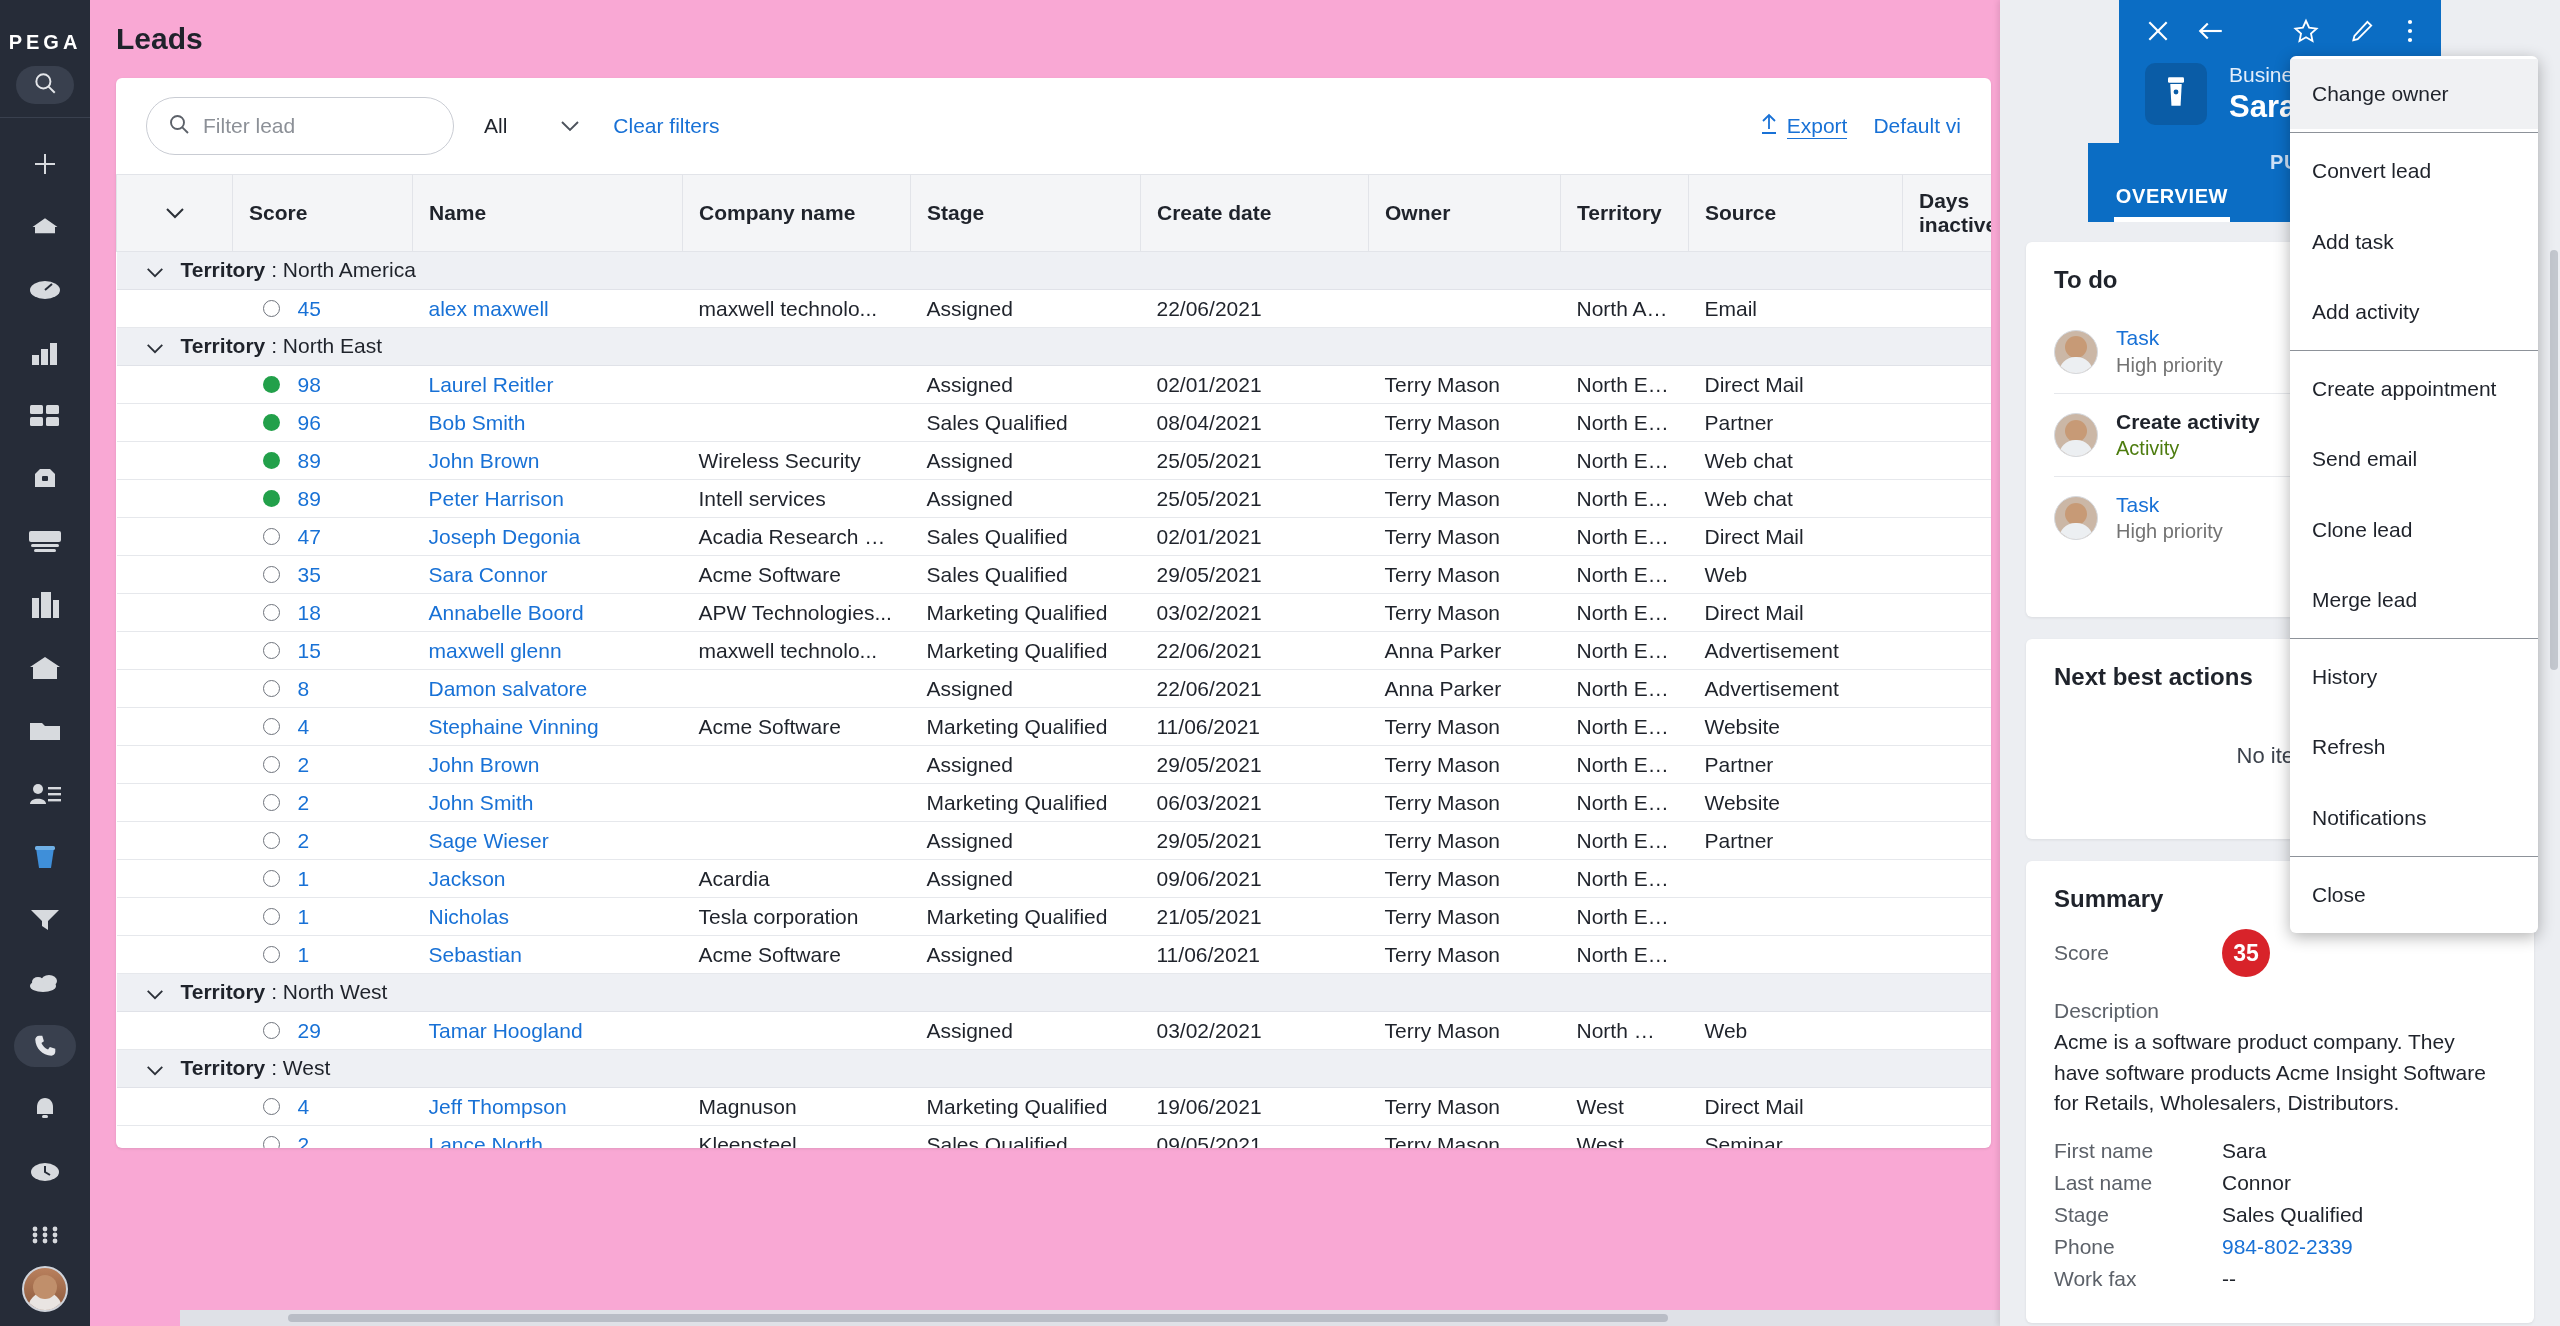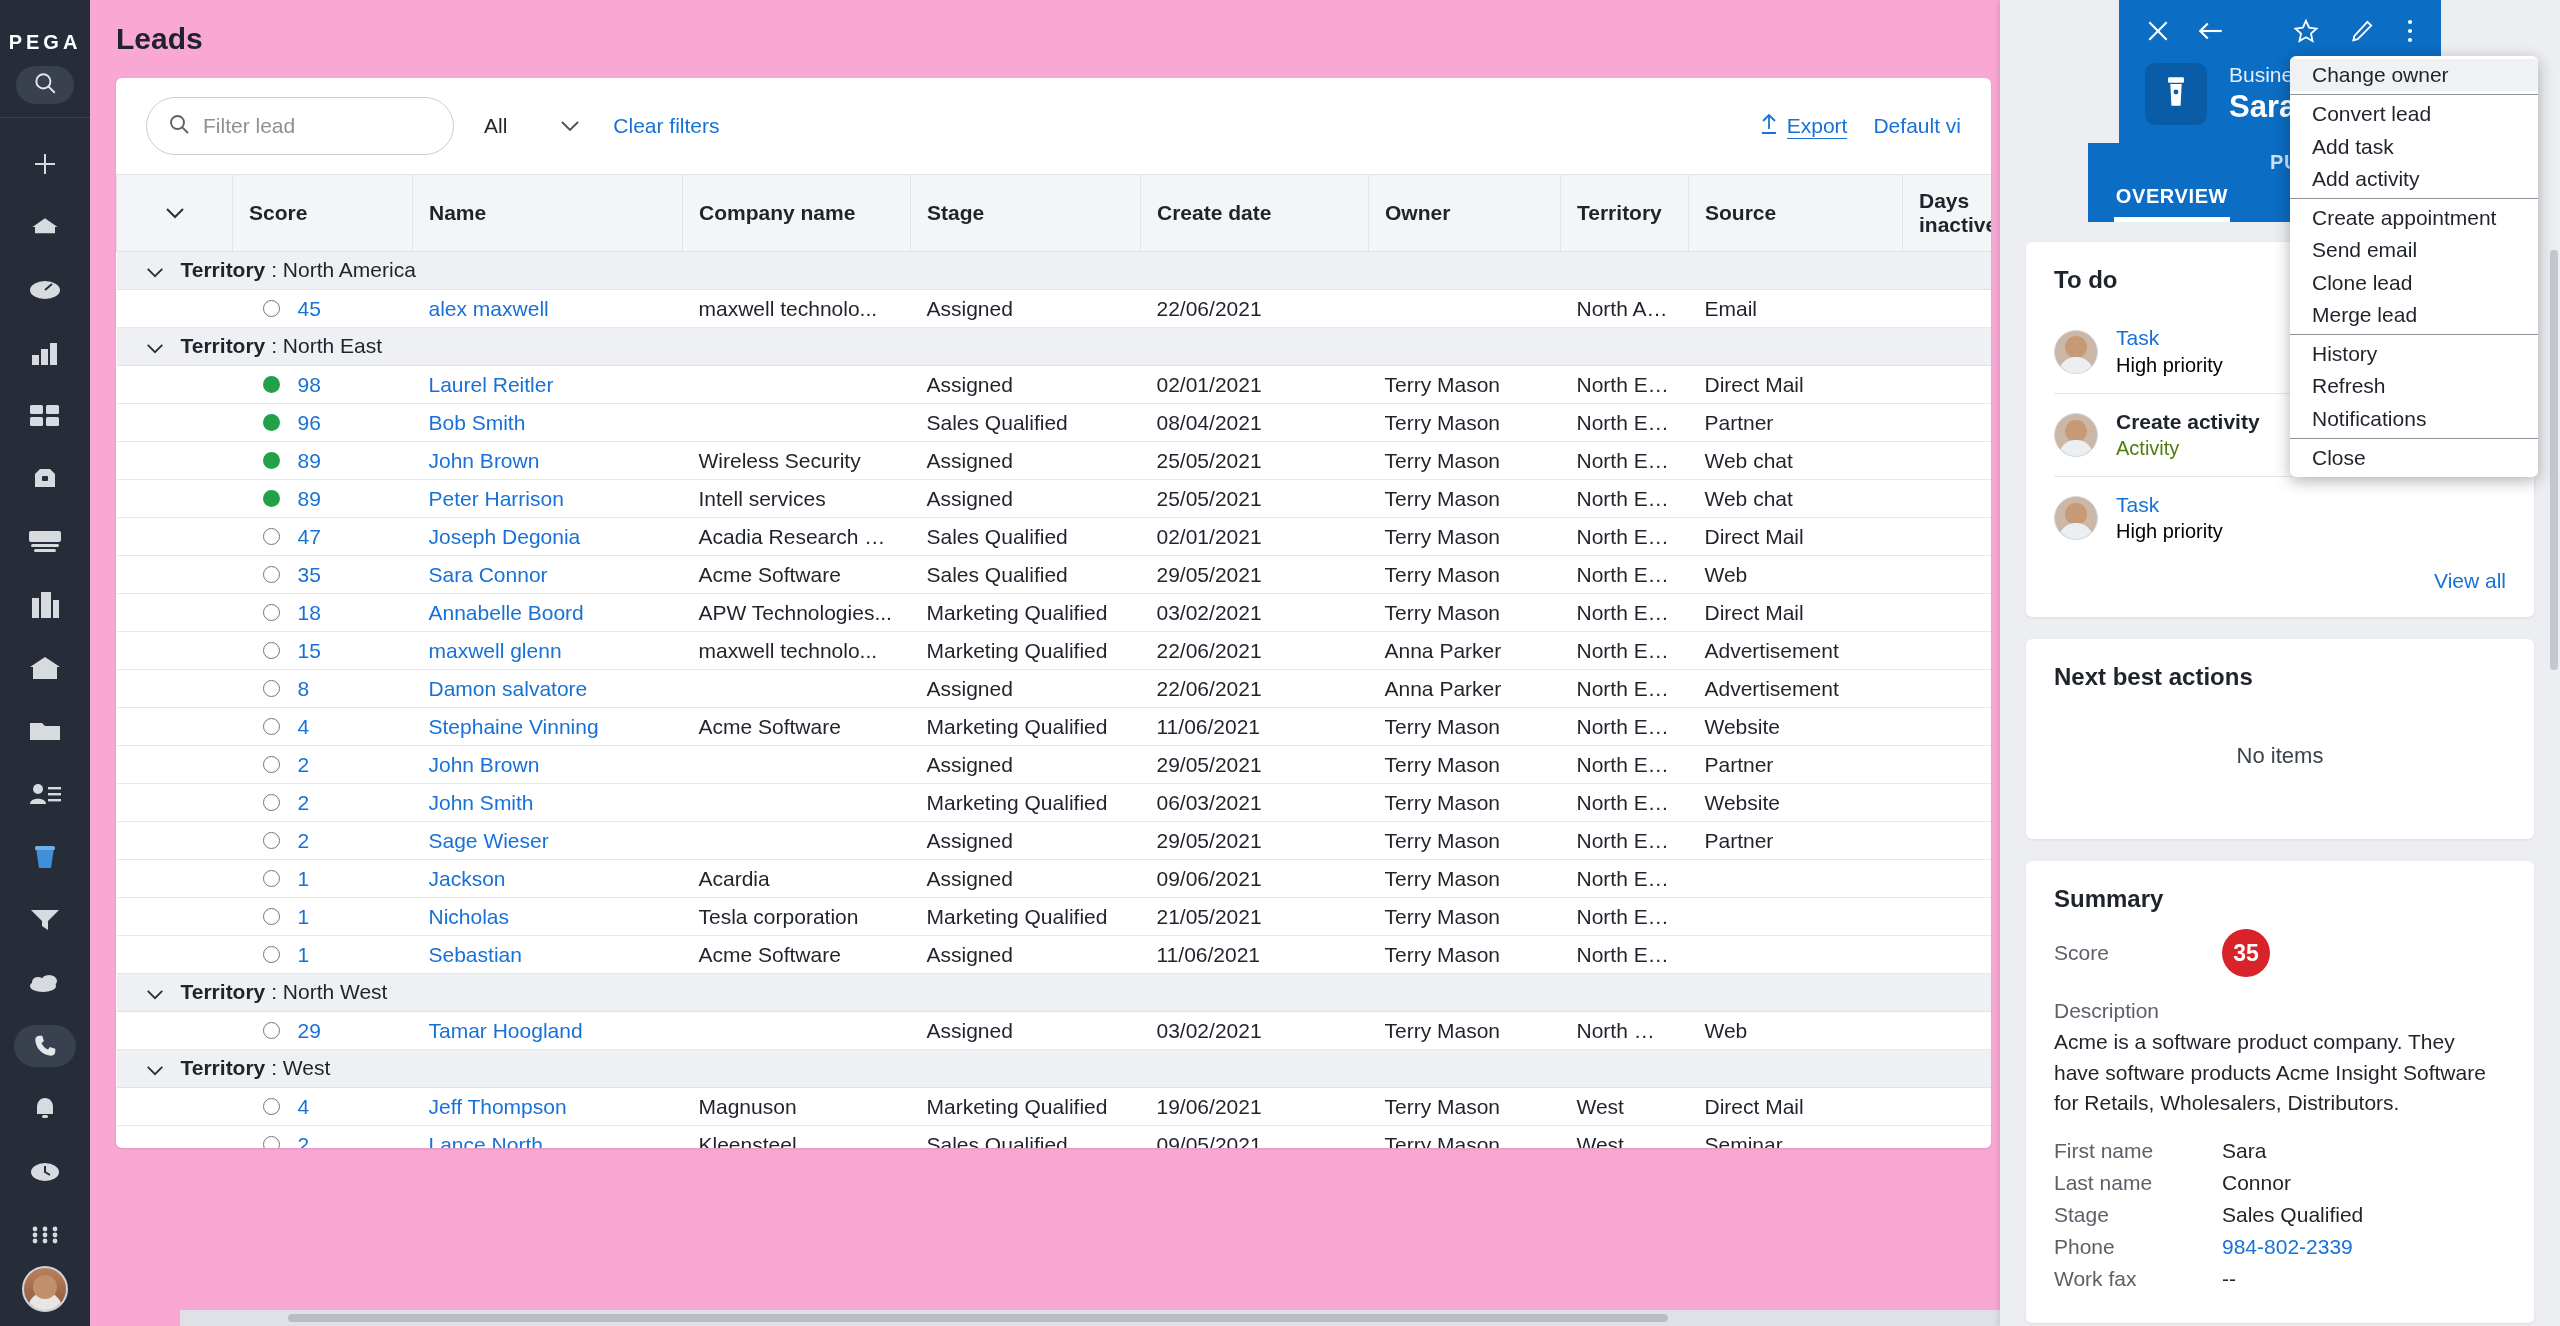--- a/index.html
+++ b/index.html
@@ -172,21 +172,21 @@
     background: #cbb7a6; overflow: hidden; position: relative; border: 1px solid #d6d9de;
   }
   .av::before{ content:""; position:absolute; left:50%; top:14%; transform:translateX(-50%);
     width:22px; height:22px; border-radius:50%; background:#c79a76; }
   .av::after{ content:""; position:absolute; left:50%; top:62%; transform:translateX(-50%);
     width:34px; height:22px; border-radius:16px 16px 2px 2px; background:#eceff2; }
   .todo-text .t1 { font-size: 21px; line-height: 1.3; }
   .todo-text .t1.link { color: #1871d6; }
   .todo-text .t1.bold { color: #1f232b; font-weight: bold; }
   .todo-text .t2 { font-size: 20px; line-height: 1.35; }
-  .todo-text .t2.high { color: #000000; }
+  .todo-text .t2.high { color: #737373; }
   .todo-text .t2.muted { color: #4d7c0f; }
   .viewall { text-align: right; margin-top: 10px; }
   .viewall a { font-size: 21px; color: #1871d6; text-decoration: none; cursor: pointer; }
   .noitems { text-align: center; color: #3c424c; font-size: 22px; padding: 36px 0 46px 0; }
   .sum-row { display: flex; align-items: center; margin-bottom: 8px; }
   .sum-label { width: 168px; color: #5c6169; font-size: 21px; flex: 0 0 168px; }
   .sum-value { font-size: 21px; color: #1f232b; }
   .sum-value.link { color: #1871d6; }
   .score-badge {
     width: 48px; height: 48px; border-radius: 50%; background: #d8232a; color: #fff;
@@ -196,21 +196,21 @@
   .desc-text { font-size: 21px; color: #1f232b; line-height: 1.45; margin-bottom: 20px; }
 
   
   .ctxmenu {
     position: absolute; top: 56px; left: 2290px;
     width: 248px; background: #fff; border-radius: 6px;
     box-shadow: 0 4px 16px rgba(0,0,0,.30);
     z-index: 50; overflow: hidden; padding: 3px 0;
   }
   .ctx-item {
-    font-size: 21px; color: #1f232b; padding: 3px 22px; cursor: pointer; line-height: 1.25;
+    font-size: 21px; color: #1f232b; padding: 22px 22px; cursor: pointer; line-height: 1.25;
   }
   .ctx-item.hl { background: #f0f1f3; }
   .ctx-sep { height: 1px; background: #8d9299; margin: 3px 0; }
   .page-hscroll{
     position:absolute; left:90px; bottom:0; width:1910px; height:16px; background:#dfe1e7;
   }
   .page-hscroll .thumb{ position:absolute; left:108px; top:4px; height:8px; width:1380px; background:#b9bdc6; border-radius:4px;}
   .rp-vscroll{ position:absolute; right:2px; top:250px; width:8px; height:420px; background:#c3c7ce; border-radius:4px; }
 </style>
 </head>

